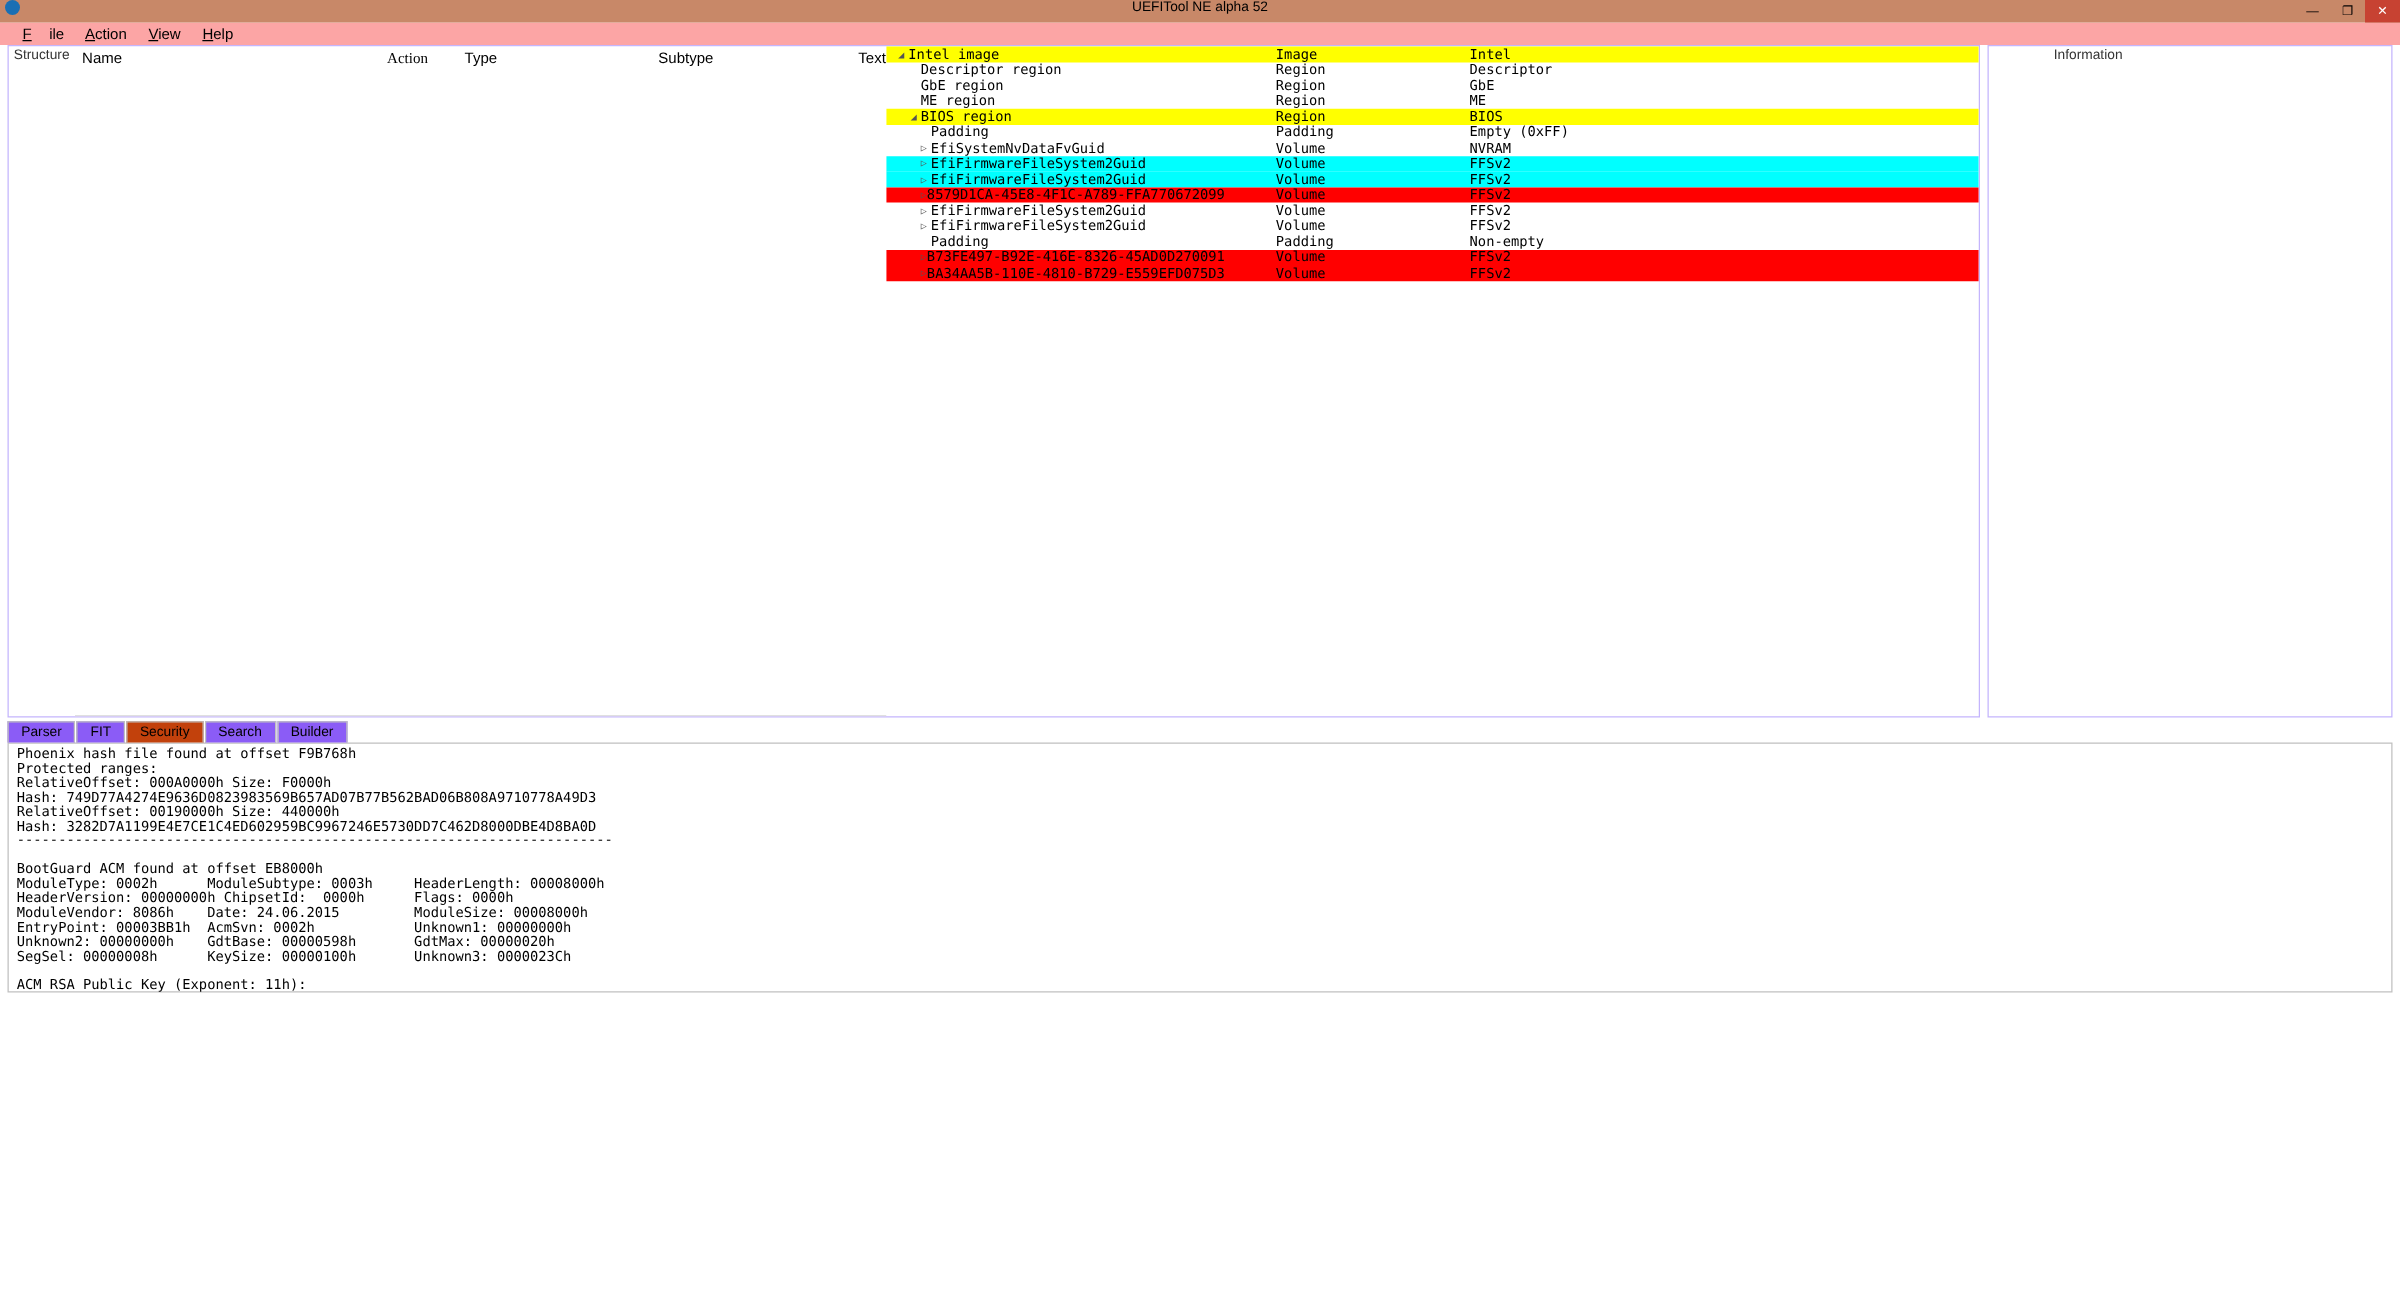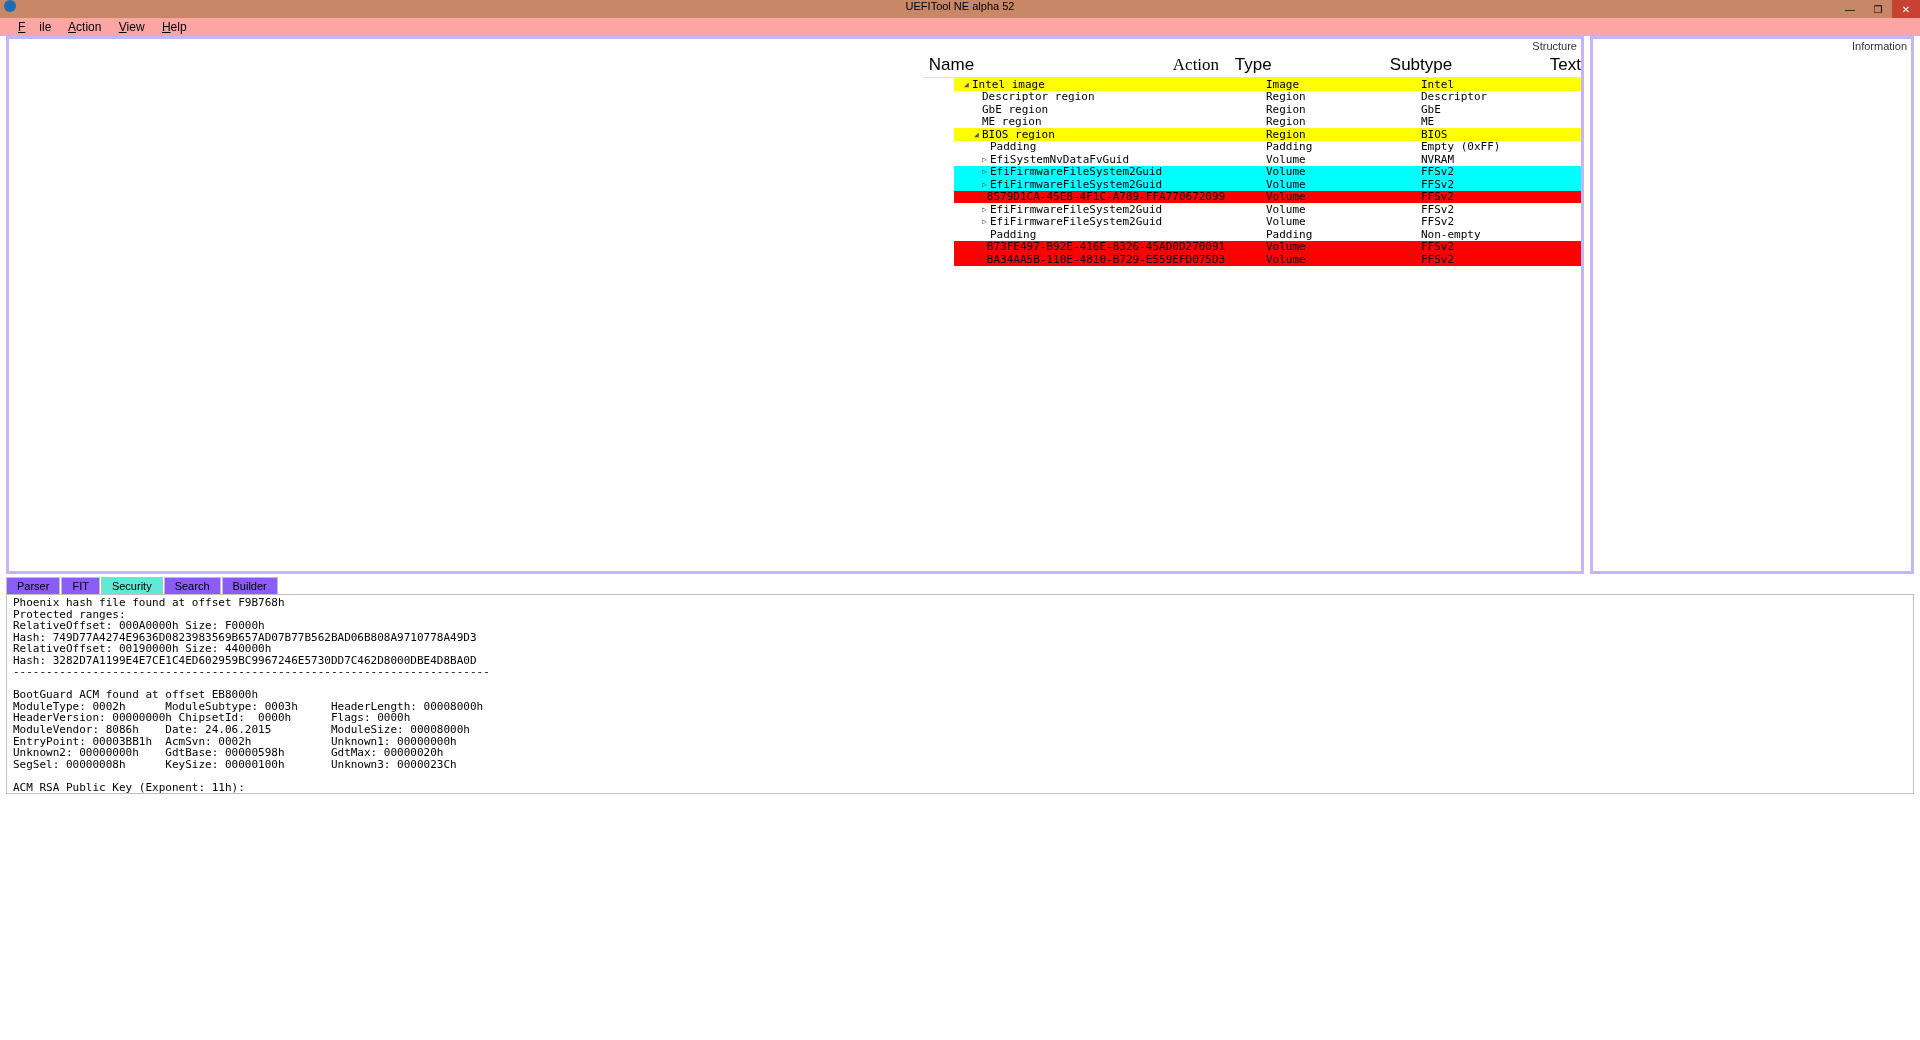--- a/index.html
+++ b/index.html
@@ -7,25 +7,25 @@
 .titlebar { background: #c88868; height: 18px; display: flex; align-items: flex-start; position: relative; }
 .titlebar-icon { width: 12px; height: 12px; margin: 0 4px; background: #1a6fb4; border-radius: 50%; }
 .titlebar-title { position: absolute; left: 50%; transform: translateX(-50%); color: #000; font-size: 11px; }
 .window-controls { position: absolute; right: 0; top: 0; display: flex; }
 .winbtn { width: 28px; height: 18px; display: flex; align-items: center; justify-content: center; font-size: 10px; color: #000; }
 .winbtn.close { background: #c74232; color: #fff; }
 .menubar { background: #fca5a5; padding: 2px 18px; font-size: 12px; }
 .menubar span { margin-right: 14px; cursor: default; }
 .menubar span u { text-decoration: underline; }
 .main { display: flex; height: 538px; padding: 0 6px; gap: 6px; }
-.panel { border: 3px solid #c4b5fd; display: flex; flex-direction: column; align-items: flex-end; }
+.panel { border: 1px solid #c4b5fd; display: flex; flex-direction: row; }
 .panel-title { font-size: 11px; padding: 1px 4px; color: #333; }
 .structure { flex: 1; }
 .info { width: 324px; padding-left: 48px; }
-.tree-header { display: flex; border-bottom: 1px solid #e0e0e0; padding: 2px 0; font-size: 17px; }
+.tree-header { display: flex; border-bottom: 1px solid #e0e0e0; padding: 2px 0; font-size: 12px; }
 .col-name { width: 250px; padding-left: 6px; }
 .col-action { width: 62px; font-family: Liberation Serif, serif; }
 .col-type { width: 155px; }
 .col-subtype { width: 160px; }
 .col-text { flex: 1; }
 .tree-body { flex: 1; overflow: auto; font-family: Consolas, monospace; font-size: 11px; }
 .tree-row { display: flex; height: 12.5px; align-items: center; white-space: nowrap; }
 .tree-row.l0 .rname { padding-left: 10px; }
 .tree-row.l1 .rname { padding-left: 20px; }
 .tree-row.l2 .rname { padding-left: 28px; }
@@ -34,21 +34,21 @@
 .raction { width: 62px; }
 .rtype { width: 155px; }
 .rsubtype { width: 160px; }
 .bg-yellow { background: #ffff00; }
 .bg-cyan { background: #00ffff; }
 .bg-red { background: #ff0000; }
 .info-body { padding: 2px 6px; font-family: Consolas, monospace; font-size: 11px; line-height: 1.05; white-space: pre; }
 .bottom { padding: 0 6px 6px 6px; }
 .tabs { display: flex; height: 20px; align-items: flex-end; }
 .tab { border: 1px solid #c0c0c0; border-bottom: none; padding: 2px 10px; font-size: 11px; background: #8b5cf6; margin-right: 1px; cursor: default; }
-.tab.active { background: #5eead4; }
+.tab.active { background: #c2410c; }
 .log-panel { border: 1px solid #c0c0c0; height: 200px; overflow-y: scroll; padding: 2px 6px; font-family: Consolas, monospace; font-size: 11px; white-space: pre; line-height: 1.05; }
 </style>
 </head>
 <body>
 
 <div class="titlebar">
   <div class="titlebar-icon"></div>
   <div class="titlebar-title">UEFITool NE alpha 52</div>
   <div class="window-controls">
     <div class="winbtn">—</div>

